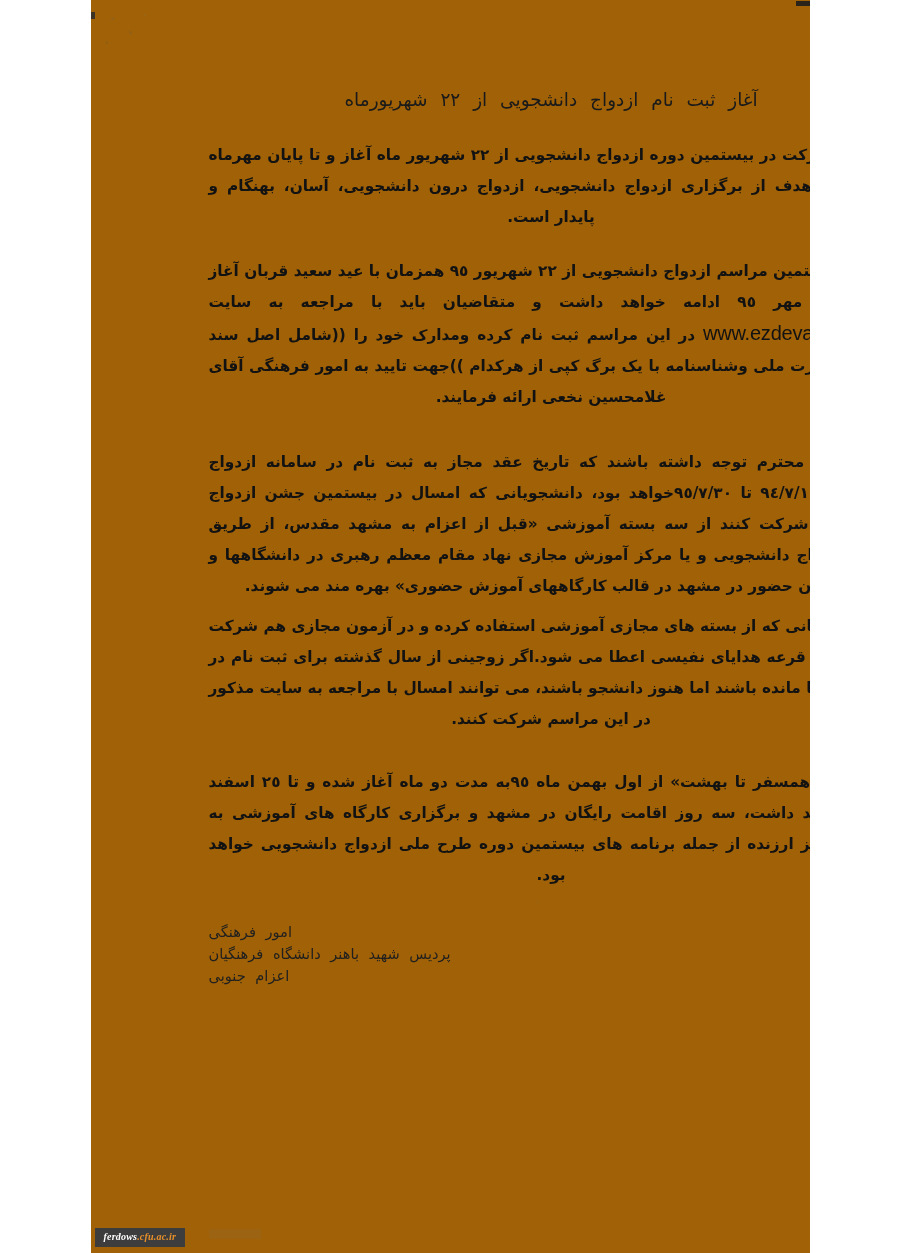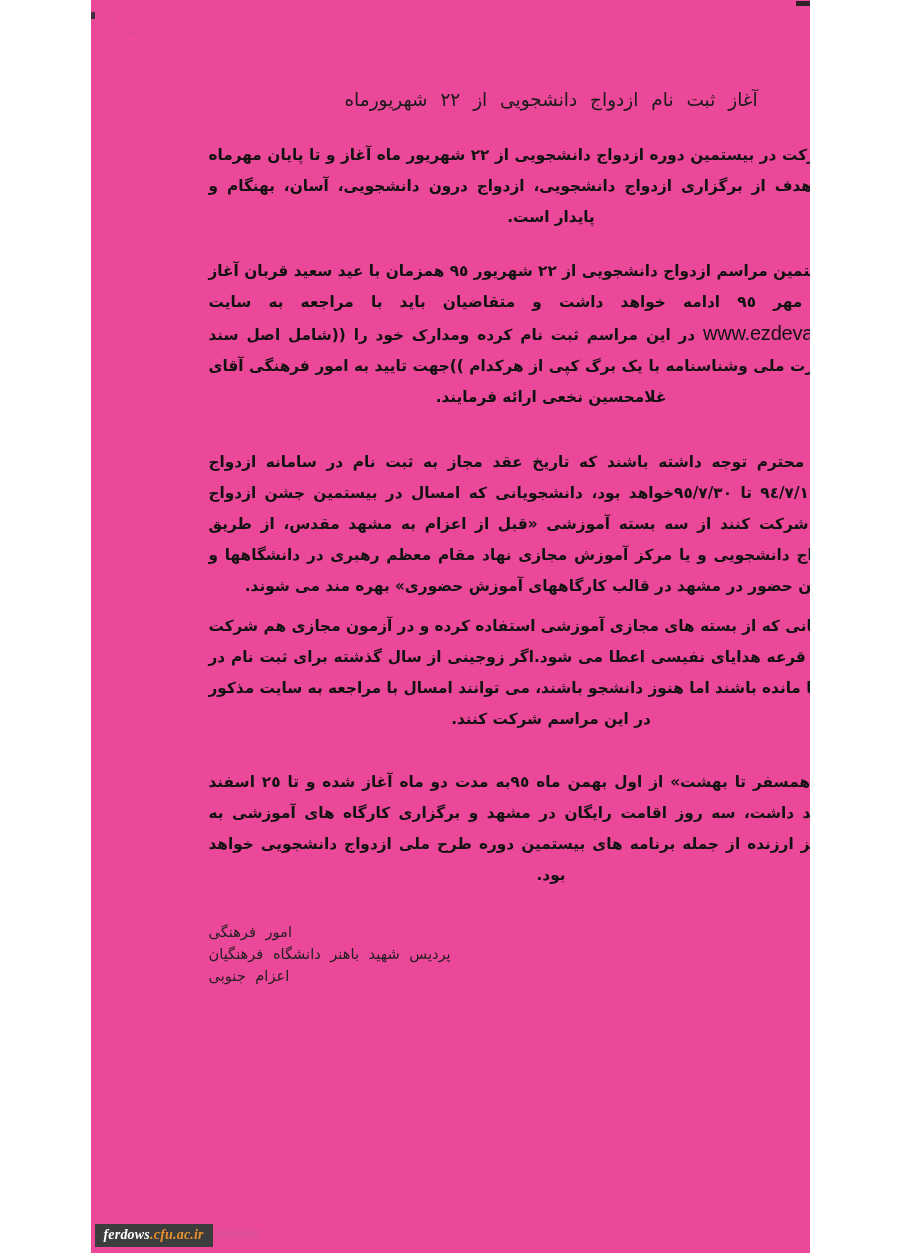--- a/index.html
+++ b/index.html
@@ -7,21 +7,21 @@
     margin: 0;
     padding: 0;
     background: #ffffff;
   }
 
   #page {
     position: relative;
     width: 719px;
     height: 1253px;
     margin: 0 auto;
-    background: #ec4899;
+    background: #a16207;
     overflow: hidden;
     font-family: "DejaVu Sans", "Liberation Sans", sans-serif;
     color: #111111;
   }
 
   
   .scan-noise {
     position: absolute;
     inset: 0;
     pointer-events: none;
@@ -125,21 +125,21 @@
   
   .watermark {
     position: absolute;
     left: 4px;
     bottom: 6px;
     background: #3d3d3d;
     padding: 4px 9px 5px 9px;
     font-family: "Liberation Serif", serif;
     font-style: italic;
     font-weight: bold;
-    font-size: 14px;
+    font-size: 10px;
     letter-spacing: .2px;
     line-height: 1;
     direction: ltr;
     white-space: nowrap;
     text-align: right;
   }
   .watermark .wm-name { color: #ffffff; }
   .watermark .wm-domain { color: #e8902a; }
 
   .wm-ghost {

